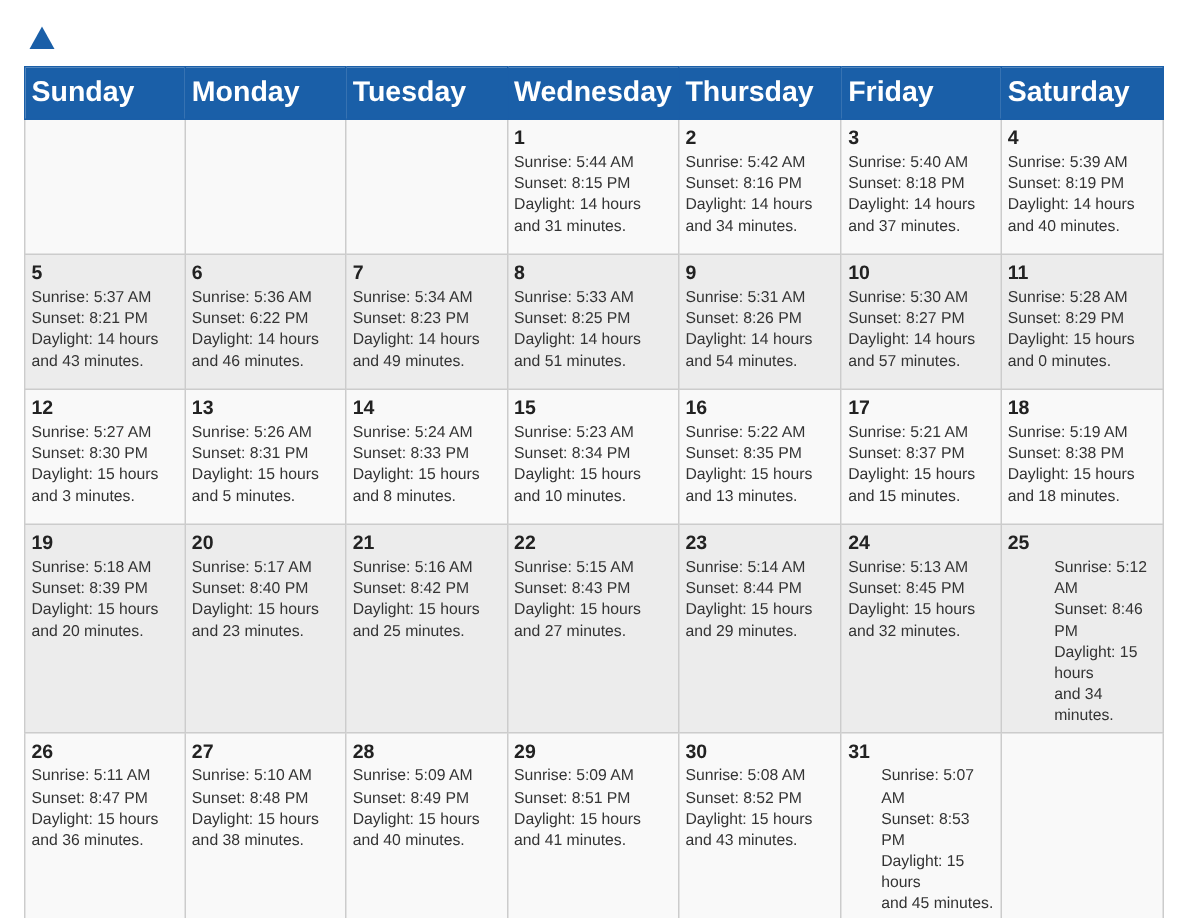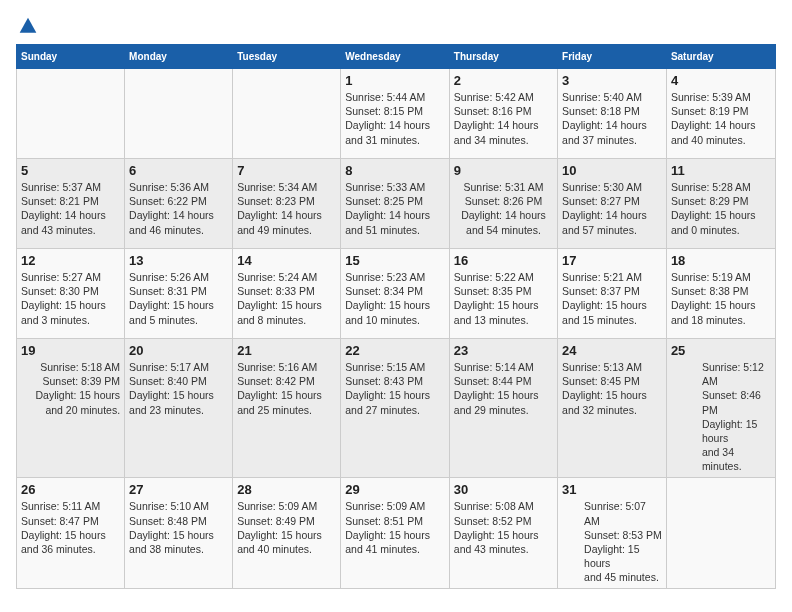--- a/index.html
+++ b/index.html
@@ -55,21 +55,21 @@
     .calendar {
       width: 100%;
       border-collapse: collapse;
       font-size: 11px;
     }
     .calendar thead th {
       background-color: #1a5fa8;
       color: #fff;
       padding: 6px 4px;
       text-align: left;
-      font-size: 10px;
+      font-size: 19px;
       font-weight: bold;
       border: 1px solid #1a5fa8;
     }
     .calendar tbody td {
       vertical-align: top;
       border: 1px solid #ccc;
       padding: 4px;
       width: 110px;
       min-height: 90px;
       height: 90px;
@@ -187,21 +187,21 @@
         </td>
         <td>
           <span class="day-number">8</span>
           <div class="day-info" style="white-space: pre-line;">Sunrise: 5:33 AM
 Sunset: 8:25 PM
 Daylight: 14 hours
 and 51 minutes.</div>
         </td>
         <td>
           <span class="day-number">9</span>
-          <div class="day-info" style="white-space: pre-line; text-align: center;">Sunrise: 5:31 AM
+          <div class="day-info" style="white-space: pre-line;">Sunrise: 5:31 AM
 Sunset: 8:26 PM
 Daylight: 14 hours
 and 54 minutes.</div>
         </td>
         <td>
           <span class="day-number">10</span>
           <div class="day-info" style="white-space: pre-line;">Sunrise: 5:30 AM
 Sunset: 8:27 PM
 Daylight: 14 hours
 and 57 minutes.</div>
@@ -261,21 +261,21 @@
           <span class="day-number">18</span>
           <div class="day-info" style="white-space: pre-line;">Sunrise: 5:19 AM
 Sunset: 8:38 PM
 Daylight: 15 hours
 and 18 minutes.</div>
         </td>
       </tr>
       <tr>
         <td>
           <span class="day-number">19</span>
-          <div class="day-info" style="white-space: pre-line; text-align: right;">Sunrise: 5:18 AM
+          <div class="day-info" style="white-space: pre-line;">Sunrise: 5:18 AM
 Sunset: 8:39 PM
 Daylight: 15 hours
 and 20 minutes.</div>
         </td>
         <td>
           <span class="day-number">20</span>
           <div class="day-info" style="white-space: pre-line;">Sunrise: 5:17 AM
 Sunset: 8:40 PM
 Daylight: 15 hours
 and 23 minutes.</div>

